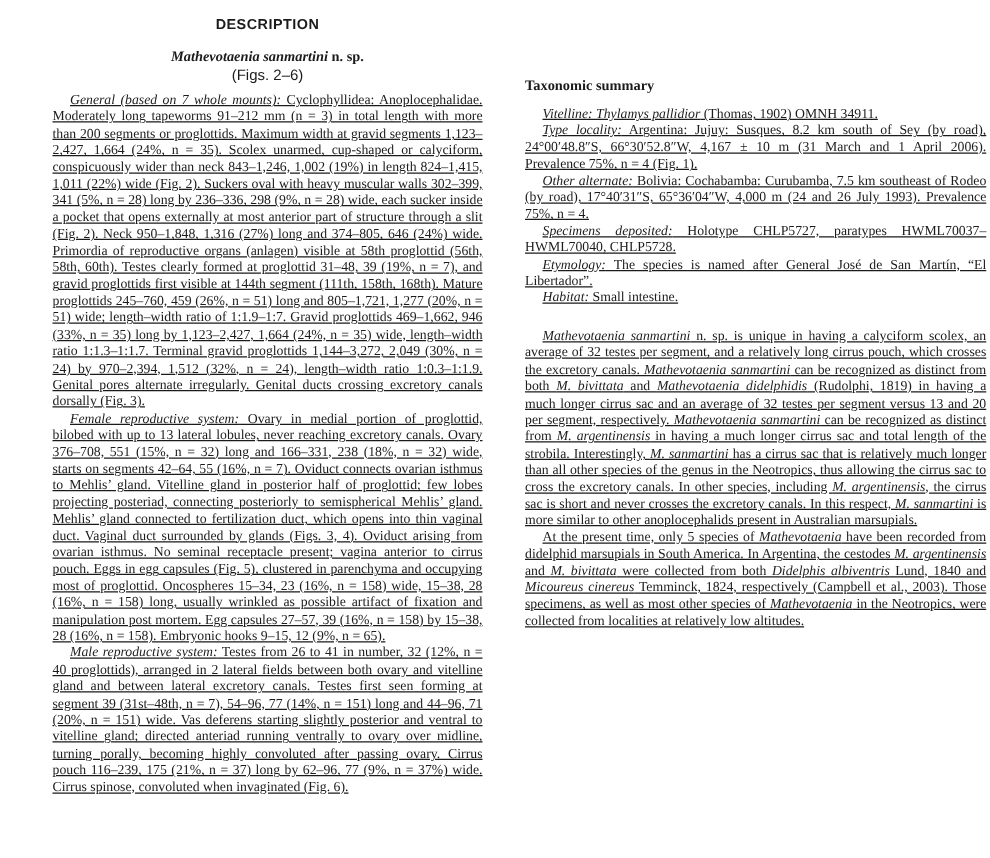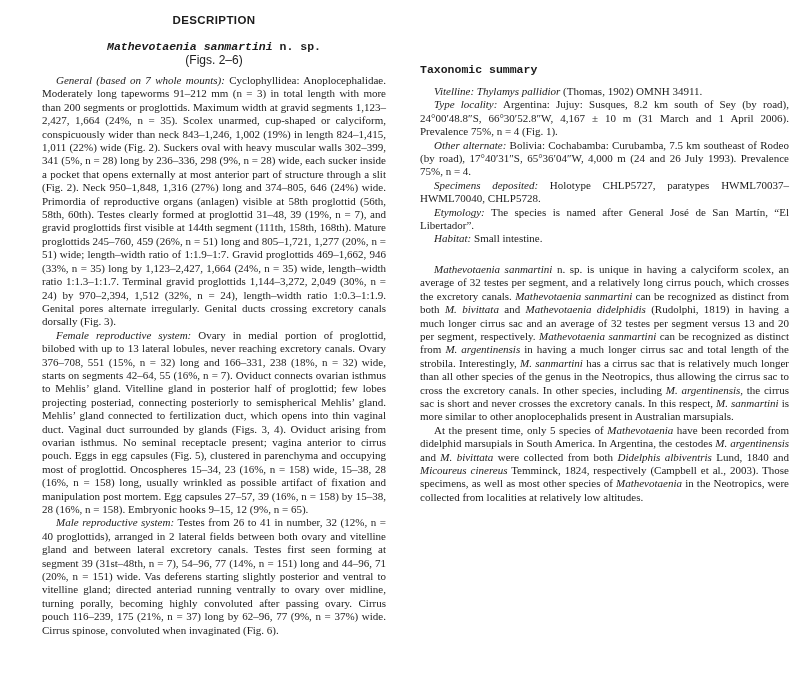--- a/index.html
+++ b/index.html
@@ -14,37 +14,38 @@
   .col.left{left:42px;top:14px;width:344px;}
   .col.right{left:420px;top:63px;width:369px;}
 
   .sec-title{
     text-align:center;
     font-family:"Liberation Sans", sans-serif;
     font-weight:bold;font-size:11.5px;line-height:13px;letter-spacing:.4px;
   }
   .species-title{
     text-align:center;
-    font-family:Liberation Mono, monospace;
+    font-family:Liberation Serif, serif;
     font-weight:bold;font-size:11.5px;line-height:13px;margin-top:13px;
   }
   .species-title .sp-i{font-style:italic;}
   .figs-line{
     text-align:center;
     font-family:"Liberation Sans", sans-serif;
     font-size:12px;line-height:13px;margin-top:1px;margin-bottom:7px;
   }
   .paras p{
     margin:0;
     text-align:justify;
     font-size:11px;line-height:13.4px;
     text-indent:14px;
+    text-decoration:underline;
   }
   .sub-title{
-    font-family:Liberation Mono, monospace;
+    font-family:Liberation Serif, serif;
     font-weight:bold;font-size:11.5px;line-height:13px;
     margin-bottom:9px;
   }
   .subsec.remarks{margin-top:17px;}
 </style>
 </head>
 <body>
 
 <div class="page">
 

